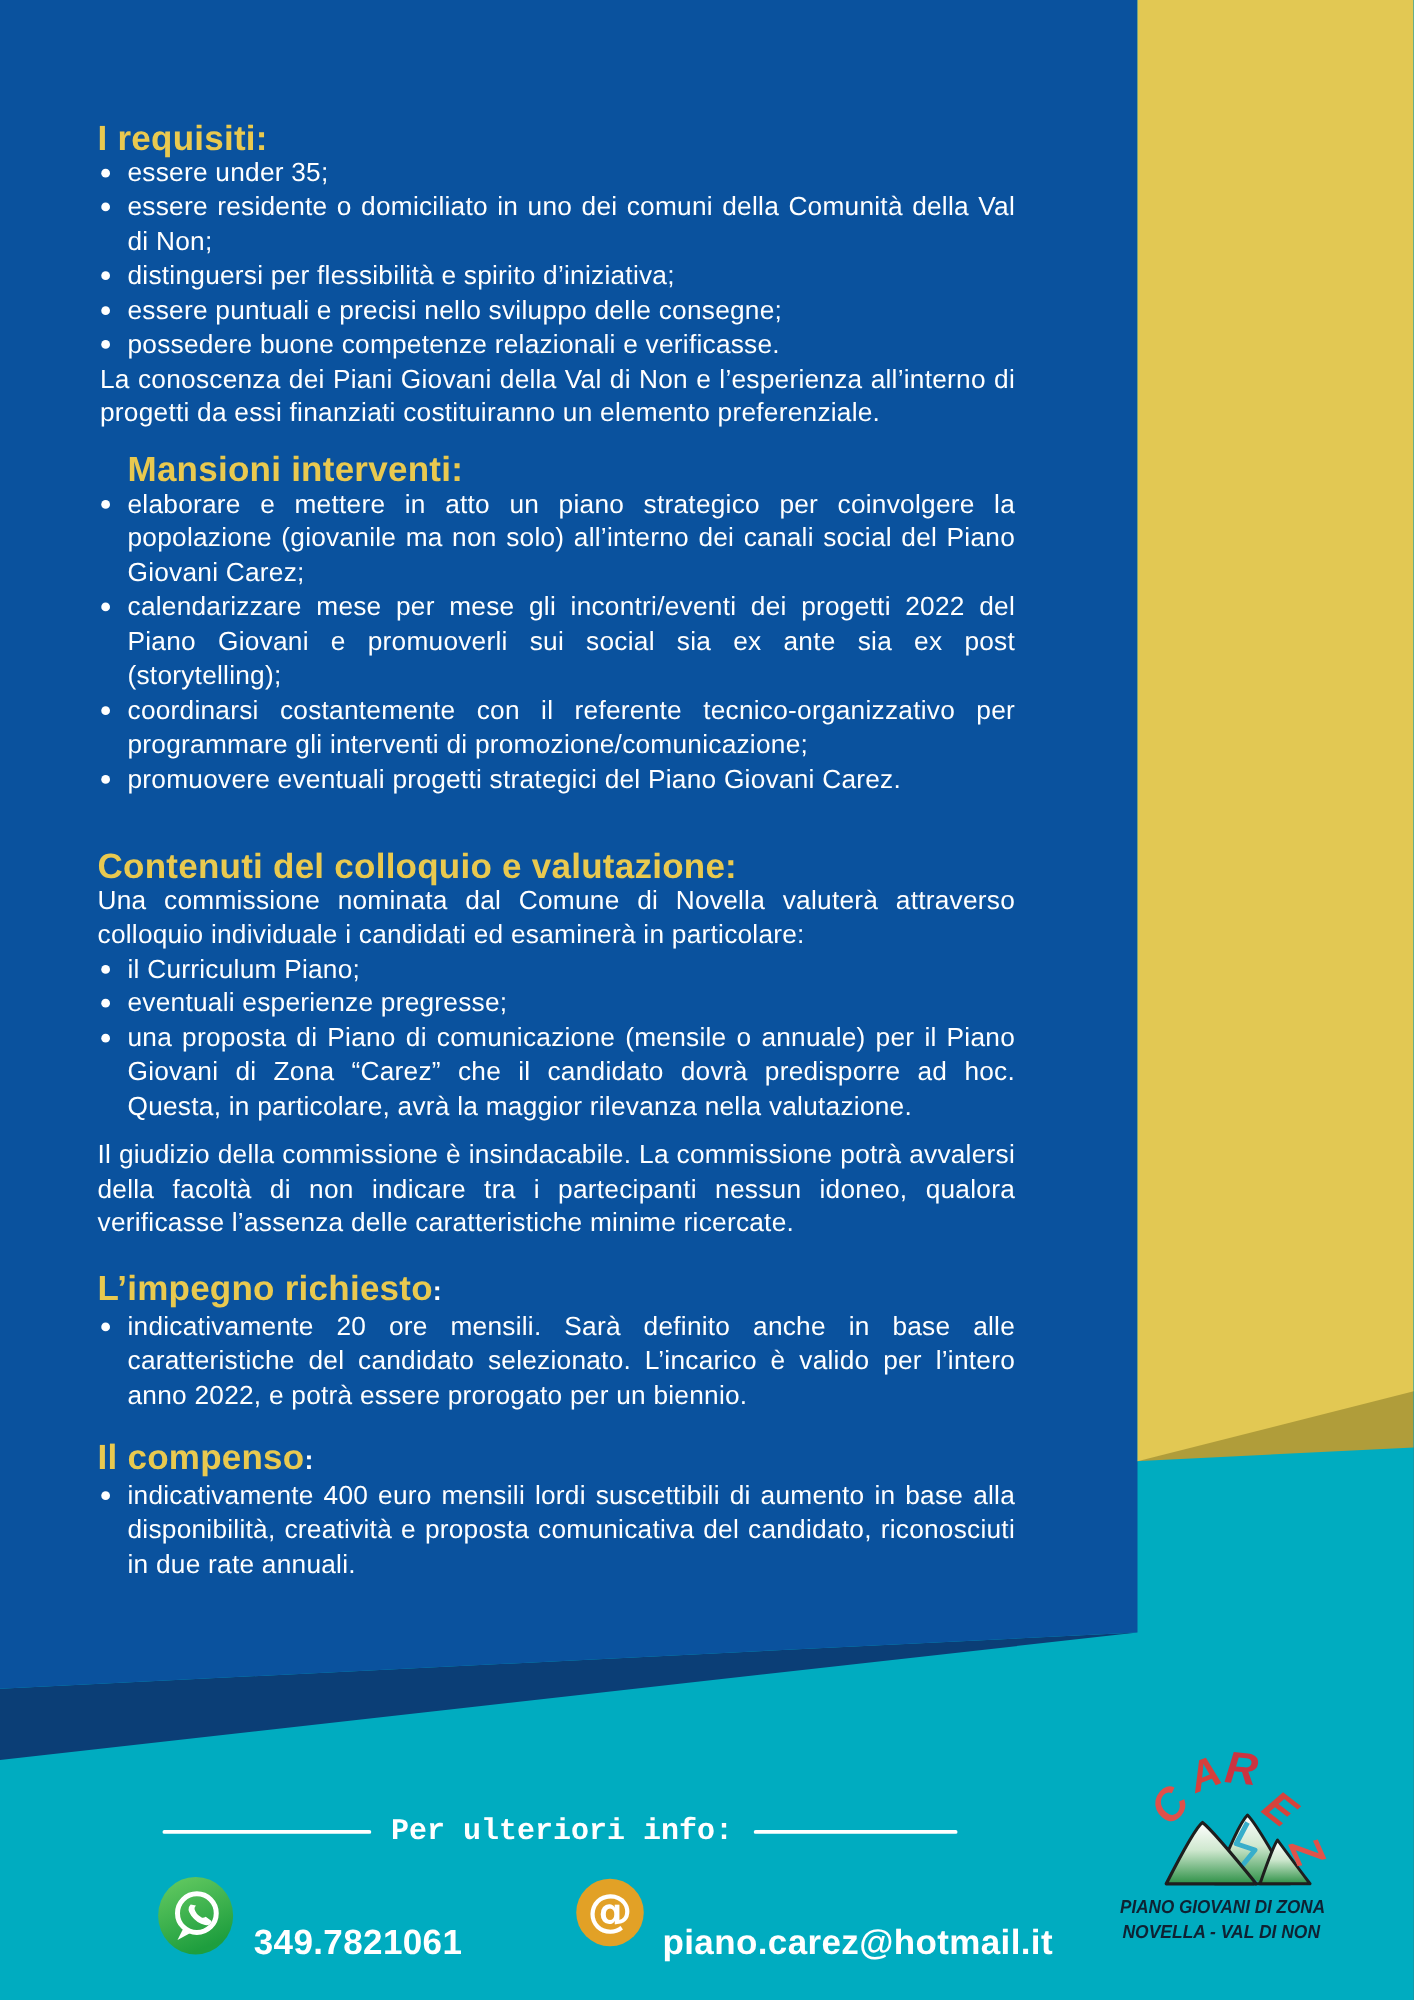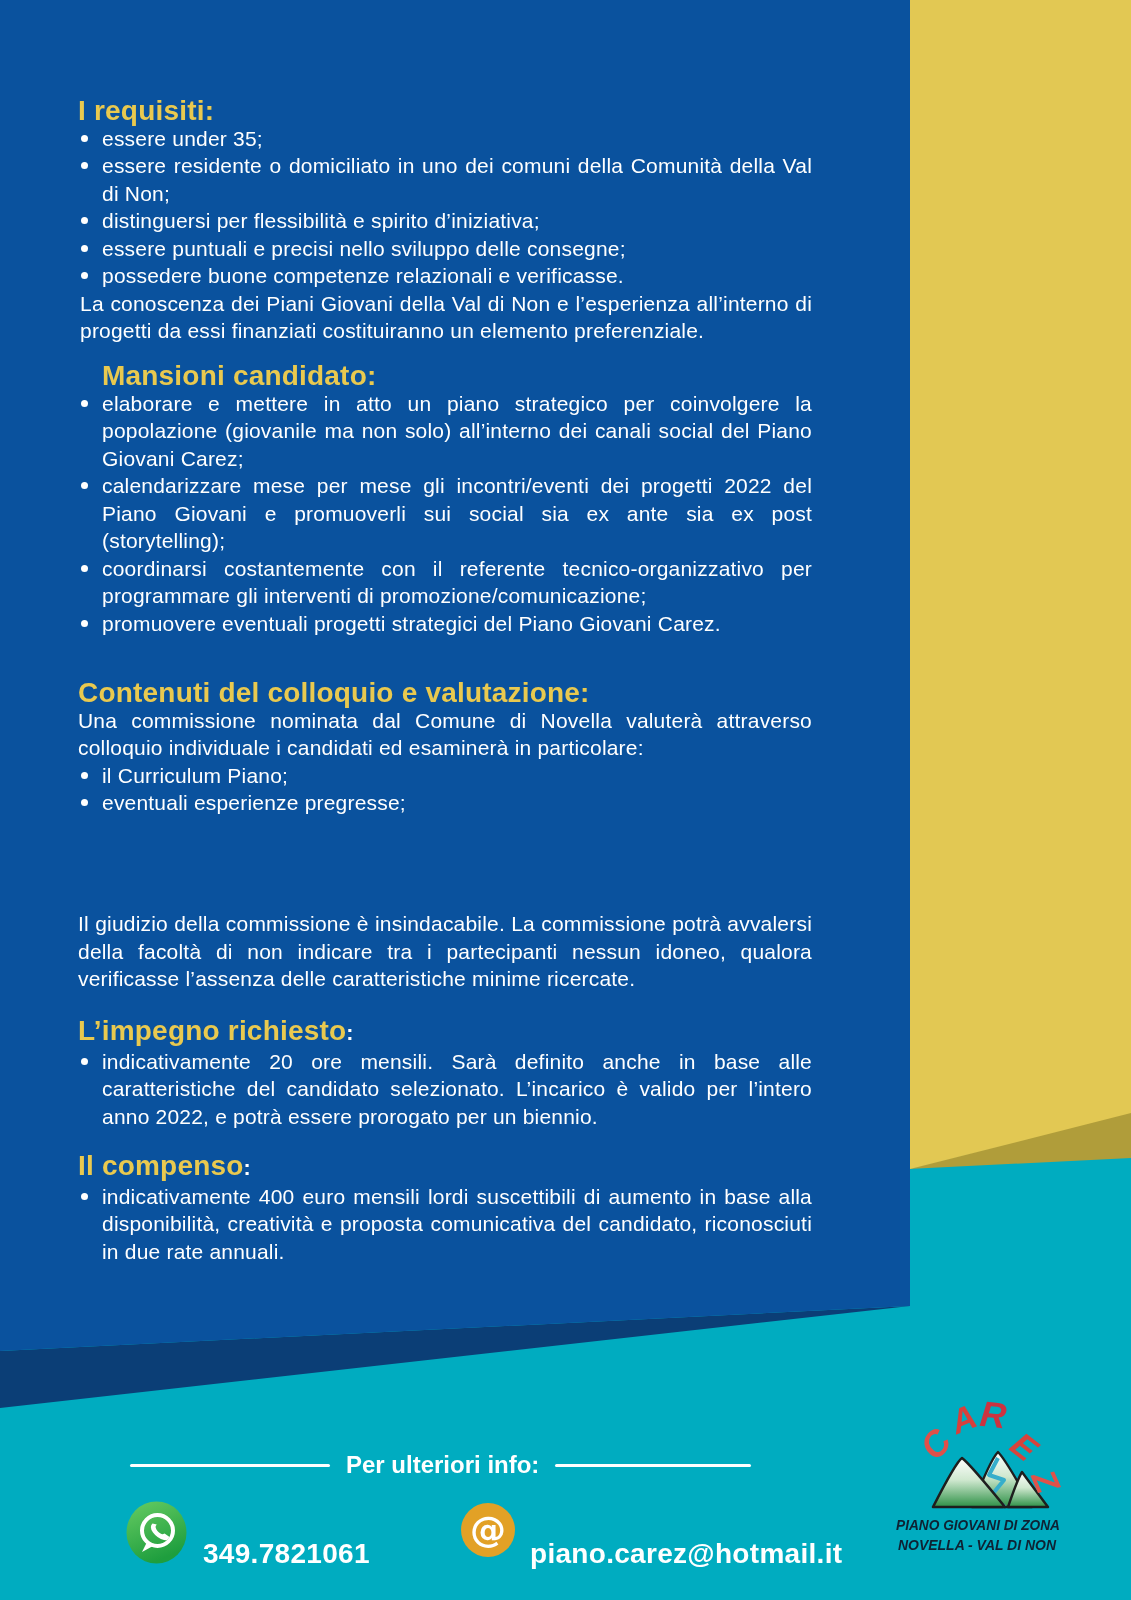--- a/index.html
+++ b/index.html
@@ -22,21 +22,21 @@
   .bullet{display:flex; align-items:flex-start;justify-content:space-between;}
   .dot{flex:0 0 24px; position:relative; height:27.5px;}
   .dot::before{
     content:""; position:absolute; left:3px; top:10px;
     width:7px; height:7px; border-radius:50%; background:#FFFFFF;
   }
   .btxt{flex:1 1 auto; text-align:justify;}
   
   .info-row{
     position:absolute; left:130px; top:1450px; width:636px; height:30px; z-index:2;
-    display:flex; align-items:center; 
+    display:flex; align-items:center; font-family:Liberation Mono, monospace;
   }
   .info-line{height:3px; background:#FFFFFF; border-radius:2px;}
   .line-l{width:200px;} .line-r{width:196px;}
   .info-label{color:#FFFFFF; font-weight:700; font-size:24px; white-space:nowrap; padding:0 16px;}
   .contact-text{
     position:absolute; z-index:2; color:#FFFFFF; font-weight:700; font-size:28px;
     letter-spacing:0.3px; white-space:nowrap;margin-top:22px;
   }
   .wa-wrap{position:absolute; left:126px; top:1501px; width:61px; height:63px; z-index:2;}
   .at-wrap{
@@ -81,21 +81,21 @@
         <span class="btxt">essere puntuali e precisi nello sviluppo delle consegne;</span>
       </div>
     <div class="bullet">
         <span class="dot"></span>
         <span class="btxt">possedere buone competenze relazionali e verificasse.</span>
       </div>
     <p class="para" style="padding-left:2px;">La conoscenza dei Piani Giovani della Val di Non e l’esperienza all’interno di progetti da essi finanziati costituiranno un elemento preferenziale.</p>
   </div>
 
   <div class="col" style="top:362px;">
-    <div class="hd hd-line hd-indent">Mansioni candidato:</div>
+    <div class="hd hd-line hd-indent">Mansioni interventi:</div>
     <div class="bullet">
         <span class="dot"></span>
         <span class="btxt">elaborare e mettere in atto un piano strategico per coinvolgere la popolazione (giovanile ma non solo) all’interno dei canali social del Piano Giovani Carez;</span>
       </div>
     <div class="bullet">
         <span class="dot"></span>
         <span class="btxt">calendarizzare mese per mese gli incontri/eventi dei progetti 2022 del Piano Giovani e promuoverli sui social sia ex ante sia ex post (storytelling);</span>
       </div>
     <div class="bullet">
         <span class="dot"></span>
@@ -110,20 +110,24 @@
   <div class="col" style="top:679px;">
     <div class="hd hd-line">Contenuti del colloquio e valutazione:</div>
     <p class="para">Una commissione nominata dal Comune di Novella valuterà attraverso colloquio individuale i candidati ed esaminerà in particolare:</p>
     <div class="bullet">
         <span class="dot"></span>
         <span class="btxt">il Curriculum Piano;</span>
       </div>
     <div class="bullet">
         <span class="dot"></span>
         <span class="btxt">eventuali esperienze pregresse;</span>
+      </div>
+    <div class="bullet">
+        <span class="dot"></span>
+        <span class="btxt">una proposta di Piano di comunicazione (mensile o annuale) per il Piano Giovani di Zona “Carez” che il candidato dovrà predisporre ad hoc. Questa, in particolare, avrà la maggior rilevanza nella valutazione.</span>
       </div>
   </div>
 
   <div class="col" style="top:910px;">
     <p class="para">Il giudizio della commissione è insindacabile. La commissione potrà avvalersi della facoltà di non indicare tra i partecipanti nessun idoneo, qualora verificasse l’assenza delle caratteristiche minime ricercate.</p>
   </div>
 
   <div class="col" style="top:1017px;">
     <div class="hd-line"><span class="hd">L’impegno richiesto</span><span class="colon-w">:</span></div>
     <div class="bullet">

